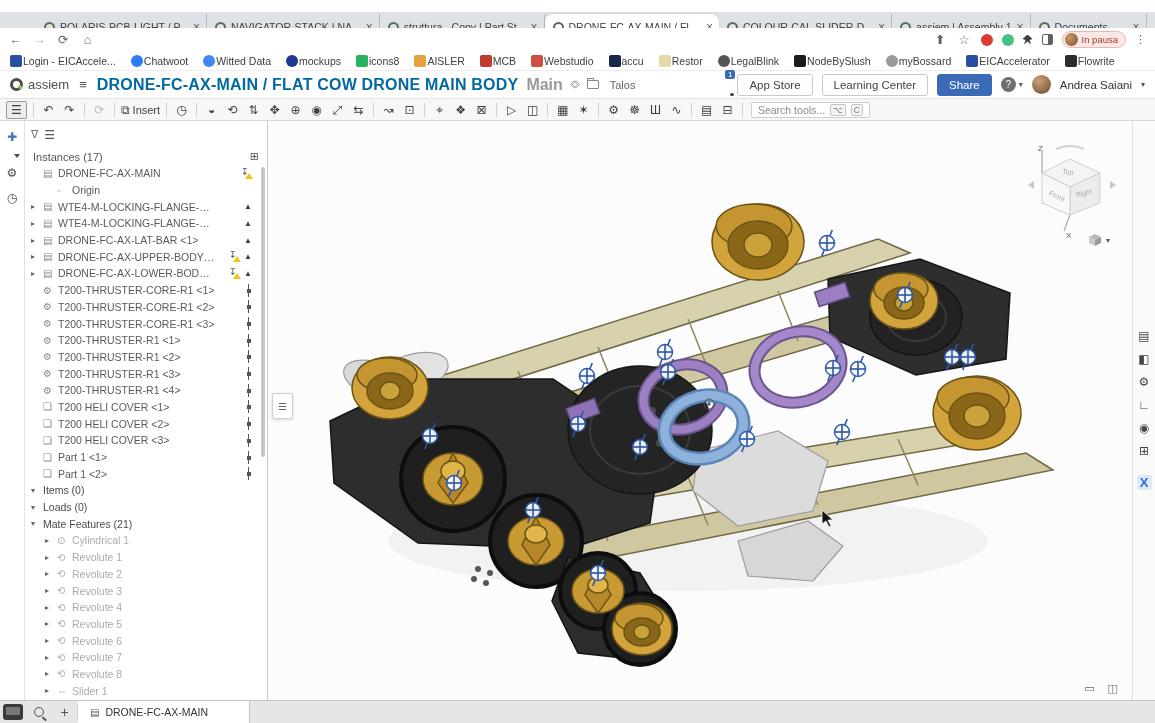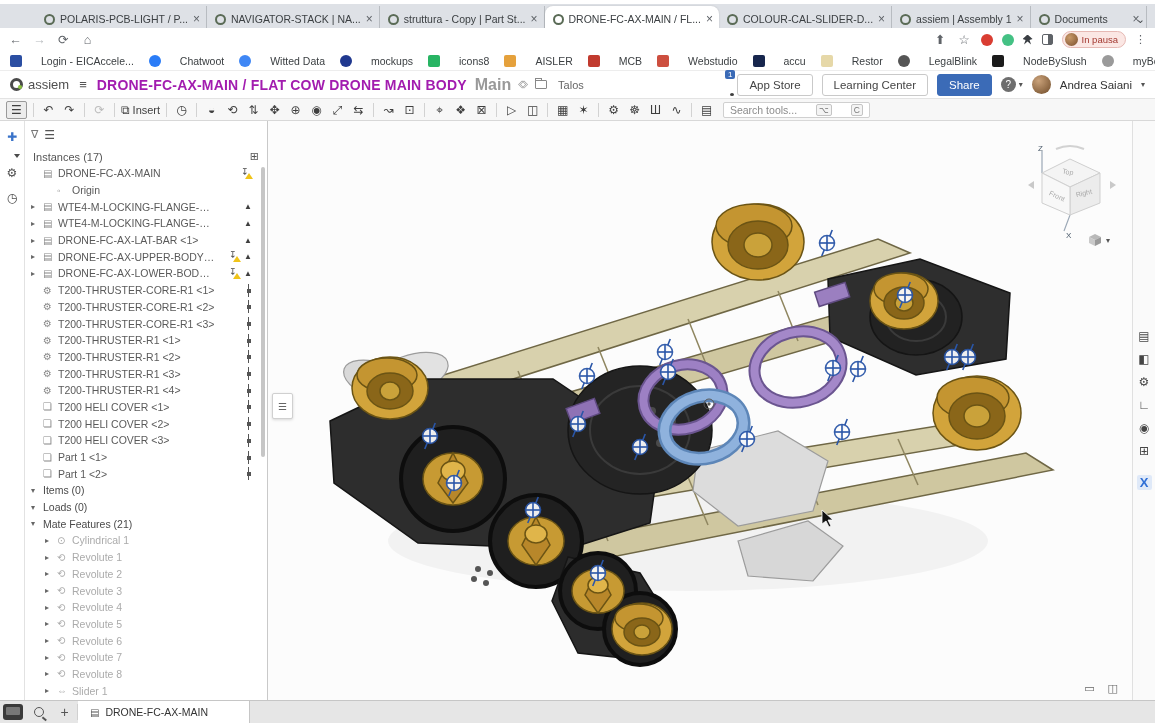--- a/index.html
+++ b/index.html
@@ -1,20 +1,20 @@
 <!DOCTYPE html>
 <html><head>
 <meta charset="utf-8">
 <style>
   *{margin:0;padding:0;box-sizing:border-box;font-family:"Liberation Sans","DejaVu Sans",sans-serif;}
   html,body{width:1155px;height:723px;overflow:hidden;background:#fff;position:relative;}
   .abs{position:absolute;}
 
   
-  .tabstrip{top:4px;left:0;right:0;height:28px;background:#dee1e6;display:flex;align-items:flex-end;padding-left:36px;}
+  .tabstrip{top:12px;left:0;right:0;height:28px;background:#dee1e6;display:flex;align-items:flex-end;padding-left:36px;}
   .tab{flex:0 0 116px;height:26px;display:flex;align-items:center;gap:5px;padding:0 6px 0 8px;font-size:10.5px;color:#3c4043;border-right:1px solid #b8bcc1;cursor:pointer;}
   .tab.active{background:#fff;border-radius:8px 8px 0 0;border-right:none;box-shadow:0 0 2px rgba(0,0,0,.15);}
   .tab-favicon{width:11px;height:11px;border:2.5px solid #5a6b56;border-radius:50%;flex:0 0 auto;}
   .tab-title{flex:1;white-space:nowrap;overflow:hidden;}
   .tab-close{color:#5f6368;font-size:12px;flex:0 0 auto;}
   .tabmenu{position:absolute;right:10px;top:9px;color:#474b4f;font-size:11px;}
 
   
   .addrbar{top:28px;left:0;right:0;height:23px;background:#fff;display:flex;align-items:center;padding:0 8px;gap:9px;}
   .navic{color:#5f6368;font-size:12.5px;width:15px;text-align:center;}
@@ -29,32 +29,32 @@
   .profilechip{height:17px;border:1px solid #e6b9b4;background:#fbe7e4;border-radius:9px;display:flex;align-items:center;gap:4px;padding:0 7px 0 2px;}
   .avatar-sm{width:13px;height:13px;border-radius:50%;background:radial-gradient(circle at 35% 35%,#c99a6a,#7a4e2c);}
   .pausetxt{font-size:9.5px;color:#a33a32;}
   .dots{color:#5f6368;font-size:11px;letter-spacing:1px;}
   .sqico{width:11px;height:11px;border:1.3px solid #5f6368;border-radius:2px;}
   .sqico.half::before{content:"";display:block;width:4px;height:9px;background:#5f6368;margin-left:5px;}
   .pinext{width:10px;height:10px;background:#3b3f44;clip-path:polygon(50% 0,100% 45%,70% 55%,85% 100%,50% 70%,15% 100%,30% 55%,0 45%);}
 
   
   .bmbar{top:51px;left:0;right:0;height:20px;background:#fff;border-bottom:1px solid #ededed;display:flex;align-items:center;gap:15px;padding:0 10px;}
-  .bm{display:flex;align-items:center;gap:19px;font-size:10.5px;color:#3c4043;white-space:nowrap;}
+  .bm{display:flex;align-items:center;gap:1px;font-size:10.5px;color:#3c4043;white-space:nowrap;}
   .bm-fav{width:12px;height:12px;border-radius:2px;flex:0 0 auto;}
   .bm-fav.round{border-radius:50%;}
 
   
   .osheader{top:71px;left:0;right:0;height:28px;background:#fff;border-bottom:1px solid #e3e3e3;display:flex;align-items:center;padding:0 10px;gap:8px;}
   .oslogo{display:flex;align-items:center;gap:5px;}
   .osring{width:13px;height:13px;border:3px solid #4a4a4a;border-radius:50%;position:relative;}
   .osring::after{content:"";position:absolute;right:-2px;bottom:-1px;width:4px;height:4px;background:#8bc53f;border-radius:50%;}
   .oslogotxt{font-size:13px;color:#4f4f4f;}
   .hamb{font-size:13px;color:#555;margin:0 2px;}
-  .doctitle{font-size:14px;font-weight:bold;color:#a21caf;letter-spacing:.2px;white-space:nowrap;}
+  .doctitle{font-size:16px;font-weight:bold;color:#0369a1;letter-spacing:.2px;white-space:nowrap;}
   .wsname{font-size:16px;color:#999;font-weight:bold;}
   .linkico{font-size:11px;color:#999;transform:rotate(-45deg);}
   .folderico{width:12px;height:9px;border:1.2px solid #888;border-radius:1px;position:relative;}
   .folderico::before{content:"";position:absolute;top:-3px;left:-1px;width:5px;height:2px;border:1.2px solid #888;border-bottom:none;}
   .foldlbl{font-size:11px;color:#666;margin-left:3px;}
   .hdr-right{margin-left:auto;display:flex;align-items:center;gap:9px;}
   .bell{width:12px;height:11px;background:#3f3f3f;border-radius:6px 6px 1px 1px;position:relative;margin-right:2px;}
   .bell::after{content:"";position:absolute;left:4px;bottom:-3px;width:4px;height:3px;background:#3f3f3f;border-radius:50%;}
   .bellbadge{position:absolute;top:-6px;right:-7px;background:#3b6bb7;color:#fff;font-size:8px;padding:0 3px;border-radius:2px;}
   .btn{height:22px;border:1px solid #c9c9c9;border-radius:3px;background:#fff;display:flex;align-items:center;padding:0 11px;font-size:11.5px;color:#444;}
@@ -66,21 +66,21 @@
   .username{font-size:11.5px;color:#333;}
 
   
   .toolbar{top:99px;left:0;right:0;height:22px;background:#f7f7f7;border-bottom:1px solid #d8d8d8;display:flex;align-items:center;padding-left:4px;}
   .tool{height:18px;min-width:21px;display:flex;align-items:center;justify-content:center;color:#3f3f3f;font-size:12px;padding:0 2px;}
   .tool.boxed{border:1px solid #9a9a9a;background:#ececec;border-radius:2px;margin:0 2px;}
   .tool.muted{color:#bdbdbd;}
   .tool .tlabel2{font-size:11px;margin-left:3px;}
   .tool .tlabel2:empty{display:none;}
   .tsep{width:1px;height:14px;background:#d2d2d2;margin:0 4px;flex:0 0 auto;}
-  .searchtools{position:absolute;right:285px;top:3px;height:16px;background:#fff;border:1px solid #d0d0d0;border-radius:2px;display:flex;align-items:center;gap:19px;padding:0 6px;}
+  .searchtools{position:absolute;right:285px;top:3px;height:16px;background:#fff;border:1px solid #d0d0d0;border-radius:2px;display:flex;align-items:center;gap:5px;padding:0 6px;}
   .searchtools .ph{font-size:10.5px;color:#8b8b8b;}
   .key{min-width:12px;height:12px;border:1px solid #c4c4c4;border-radius:2px;background:#f4f4f4;font-size:8.5px;color:#777;display:flex;align-items:center;justify-content:center;padding:0 2px;}
 
   
   .main{top:121px;left:0;right:0;bottom:23px;}
   .leftrail{left:0;top:0;bottom:0;width:25px;background:#fff;border-right:1px solid #e2e2e2;display:flex;flex-direction:column;align-items:center;gap:11px;padding-top:9px;}
   .ricon{color:#4e4e4e;font-size:12px;}
   .ricon.blue{color:#3a73c9;}
   .bubble{width:12px;height:9px;background:#4a4a4a;border-radius:2px;position:relative;}
   .bubble::after{content:"";position:absolute;left:2px;bottom:-3px;border-left:3px solid transparent;border-right:3px solid transparent;border-top:4px solid #4a4a4a;}

